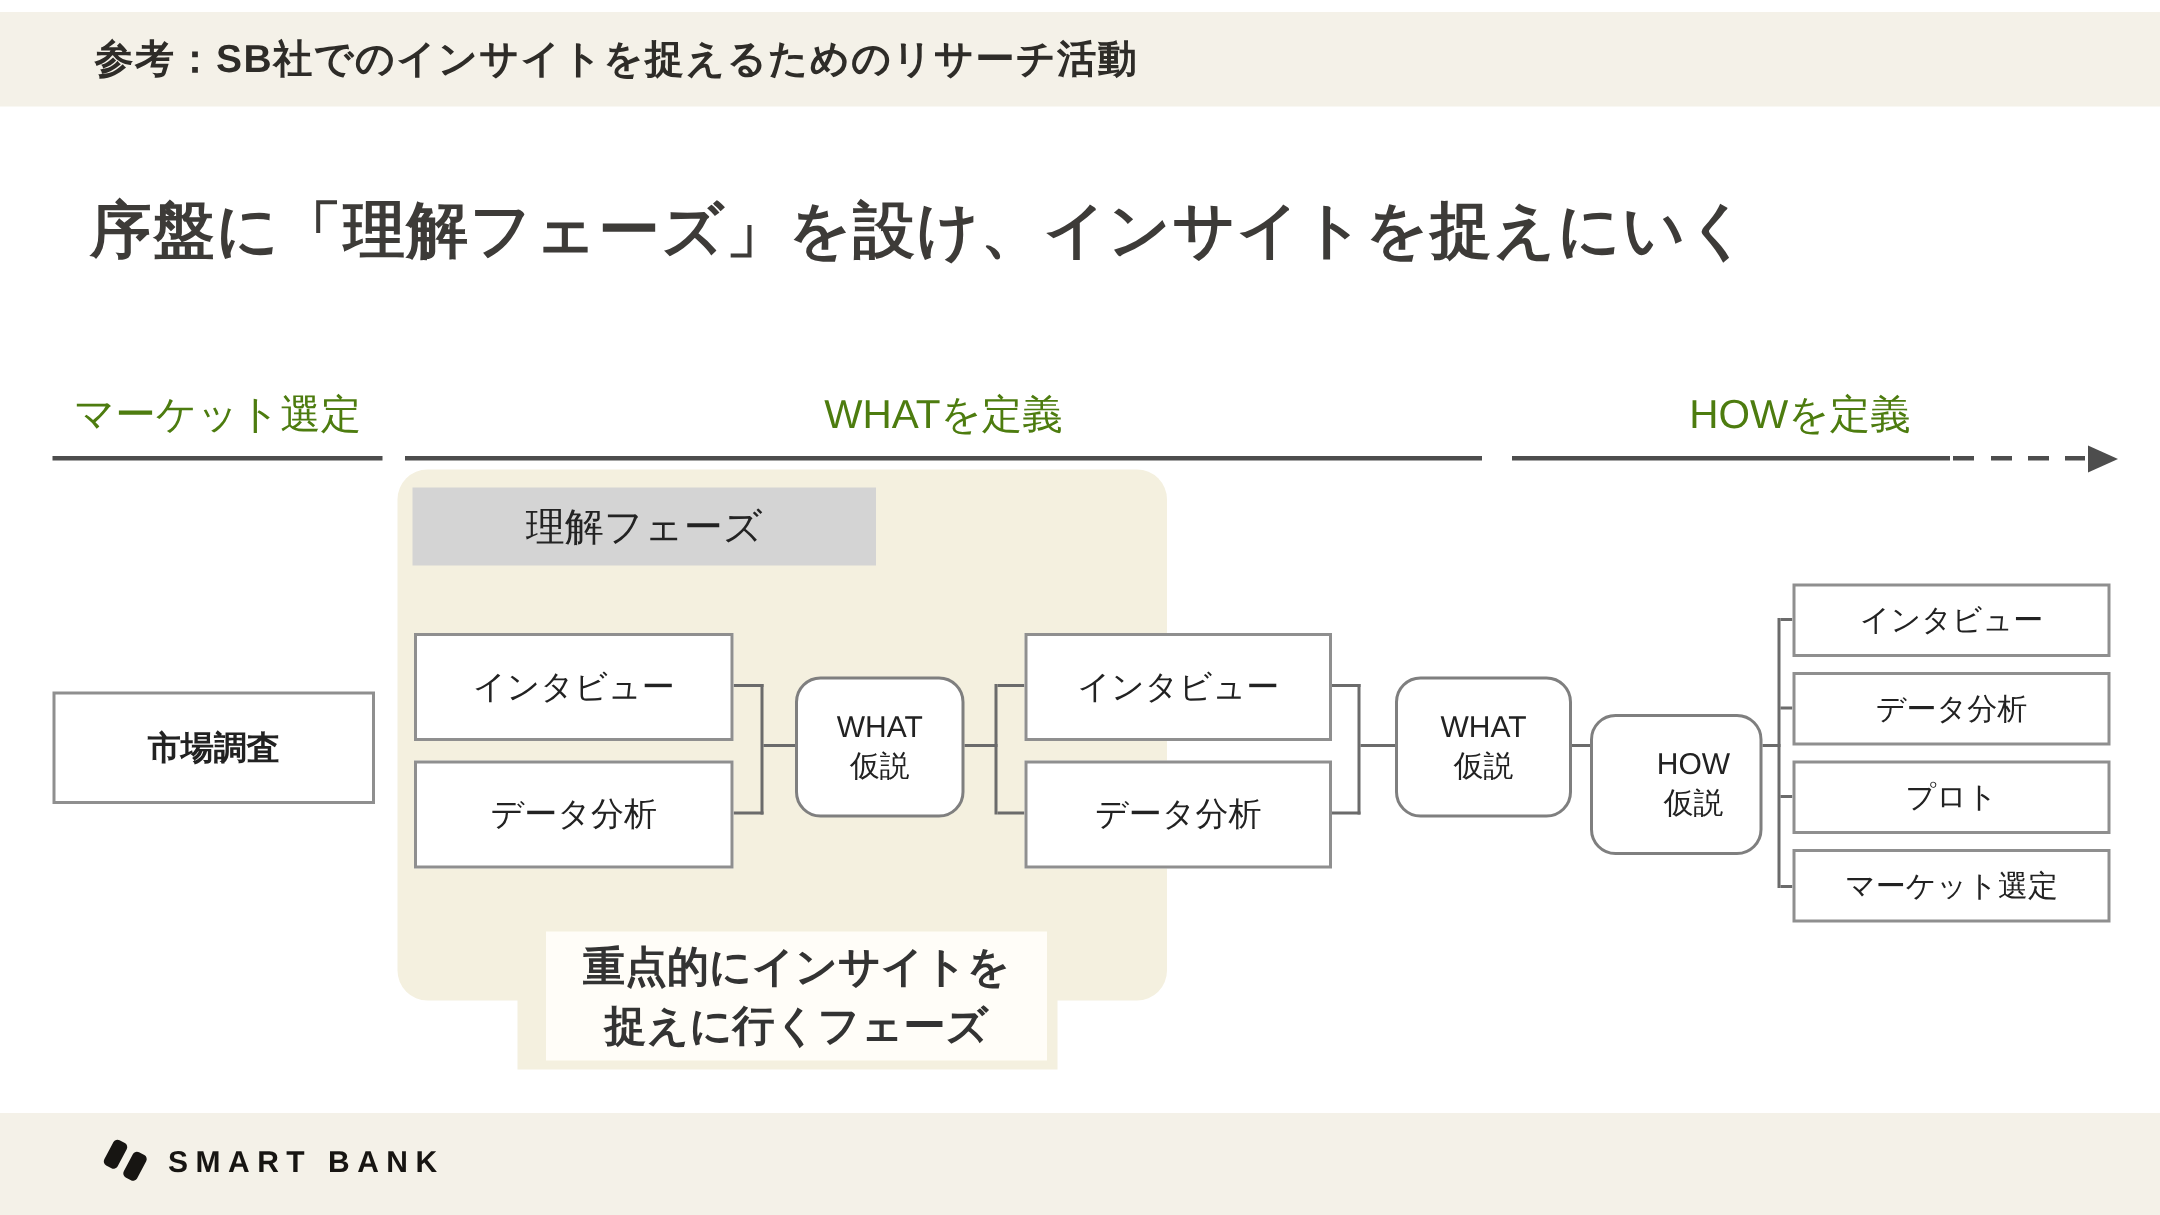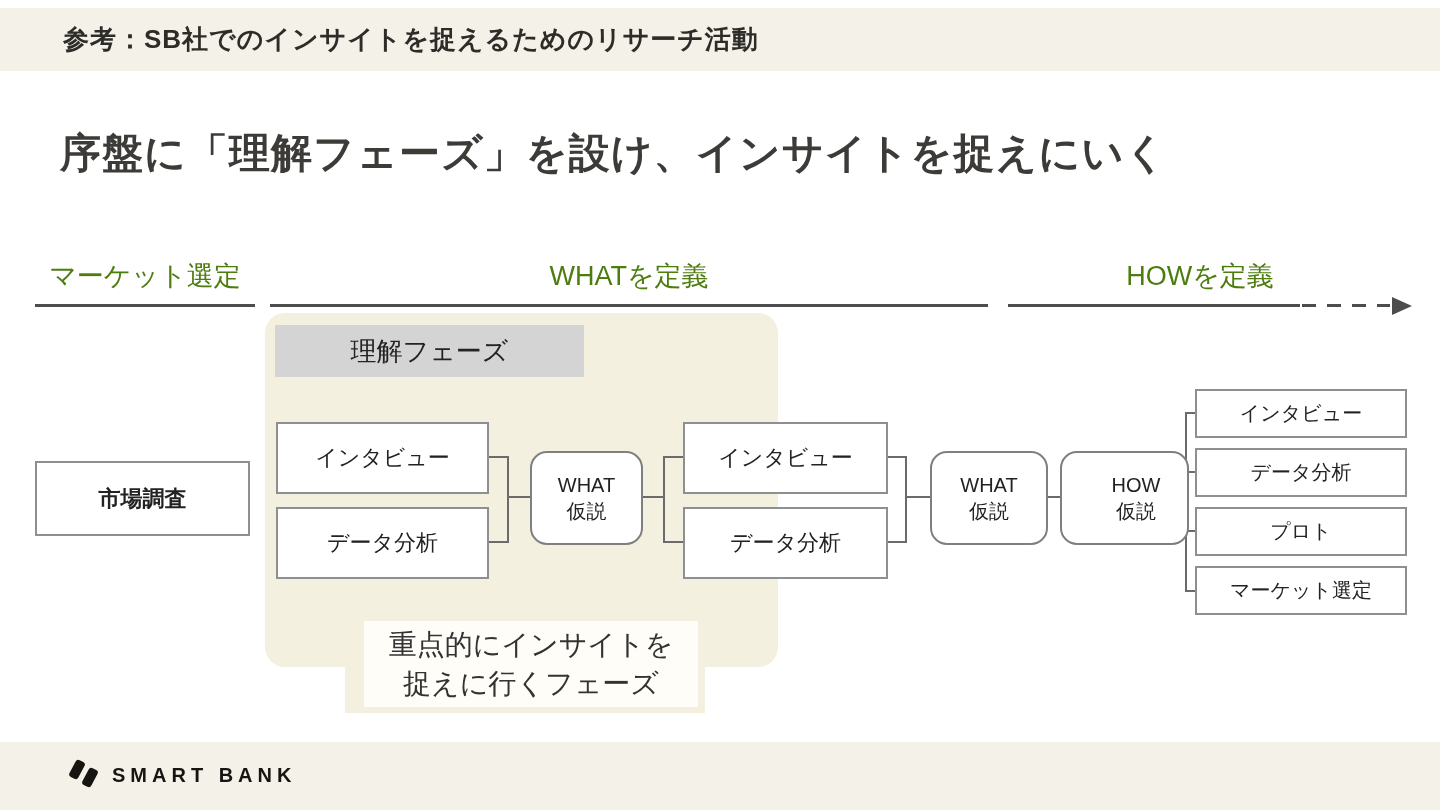--- a/index.html
+++ b/index.html
@@ -41,33 +41,33 @@
   .node.small { font-size:20px; }
   .node.round { border-radius:17px; flex-direction:column; font-size:20px; line-height:26px; border-color:#7f7f7f; }
 
   #box-market   { left:35px;  top:461px; width:215px; height:75px;font-weight:bold; }
   #box-int1     { left:276px; top:422px; width:213px; height:72px; }
   #box-data1    { left:276px; top:507px; width:213px; height:72px; }
   #box-what1    { left:530px; top:451px; width:113px; height:94px; }
   #box-int2     { left:683px; top:422px; width:205px; height:72px; }
   #box-data2    { left:683px; top:507px; width:205px; height:72px; }
   #box-what2    { left:930px; top:451px; width:118px; height:94px; }
-  #box-how      { left:1060px; top:451px; width:129px; height:94px;padding-left:23px; }
+  #box-how      { left:1060px; top:476px; width:115px; height:94px;padding-left:23px; }
   #box-how-1    { left:1195px; top:389px; width:212px; height:49px; }
   #box-how-2    { left:1195px; top:448px; width:212px; height:49px; }
   #box-how-3    { left:1195px; top:507px; width:212px; height:49px; }
   #box-how-4    { left:1195px; top:566px; width:212px; height:49px; }
 
   .conn { position:absolute; background:#6b6b6b; }
   .conn.h { height:2px; } .conn.v { width:2px; }
 
   #note-outer { position:absolute; left:345px; top:615px; width:360px; height:98px; background:#f4f0df; }
   #note-inner { position:absolute; left:7px; top:6px; right:7px; bottom:6px; background:#fffdf8;
     display:flex; flex-direction:column; align-items:center; justify-content:center;
-    font-size:28px; font-weight:400; color:#333333; line-height:39px;margin-left:12px; }
+    font-size:28px; font-weight:700; color:#333333; line-height:39px;margin-left:12px; }
 
   #logo { position:absolute; left:70px; top:755px; width:300px; height:40px; }
   #logo-mark { position:absolute; left:0; top:2px; width:34px; height:36px; }
   .logo-bar { position:absolute; width:10px; height:19px; background:#171512; border-radius:3px; transform:rotate(28deg); }
   #logo-bar-1 { left:2px; top:3px; }
   #logo-bar-2 { left:15px; top:11px; }
   #logo-text { position:absolute; left:42px; top:9px; font-size:20px; font-weight:bold;
     letter-spacing:5px; color:#171512; white-space:pre; }
 </style>
 </head>

